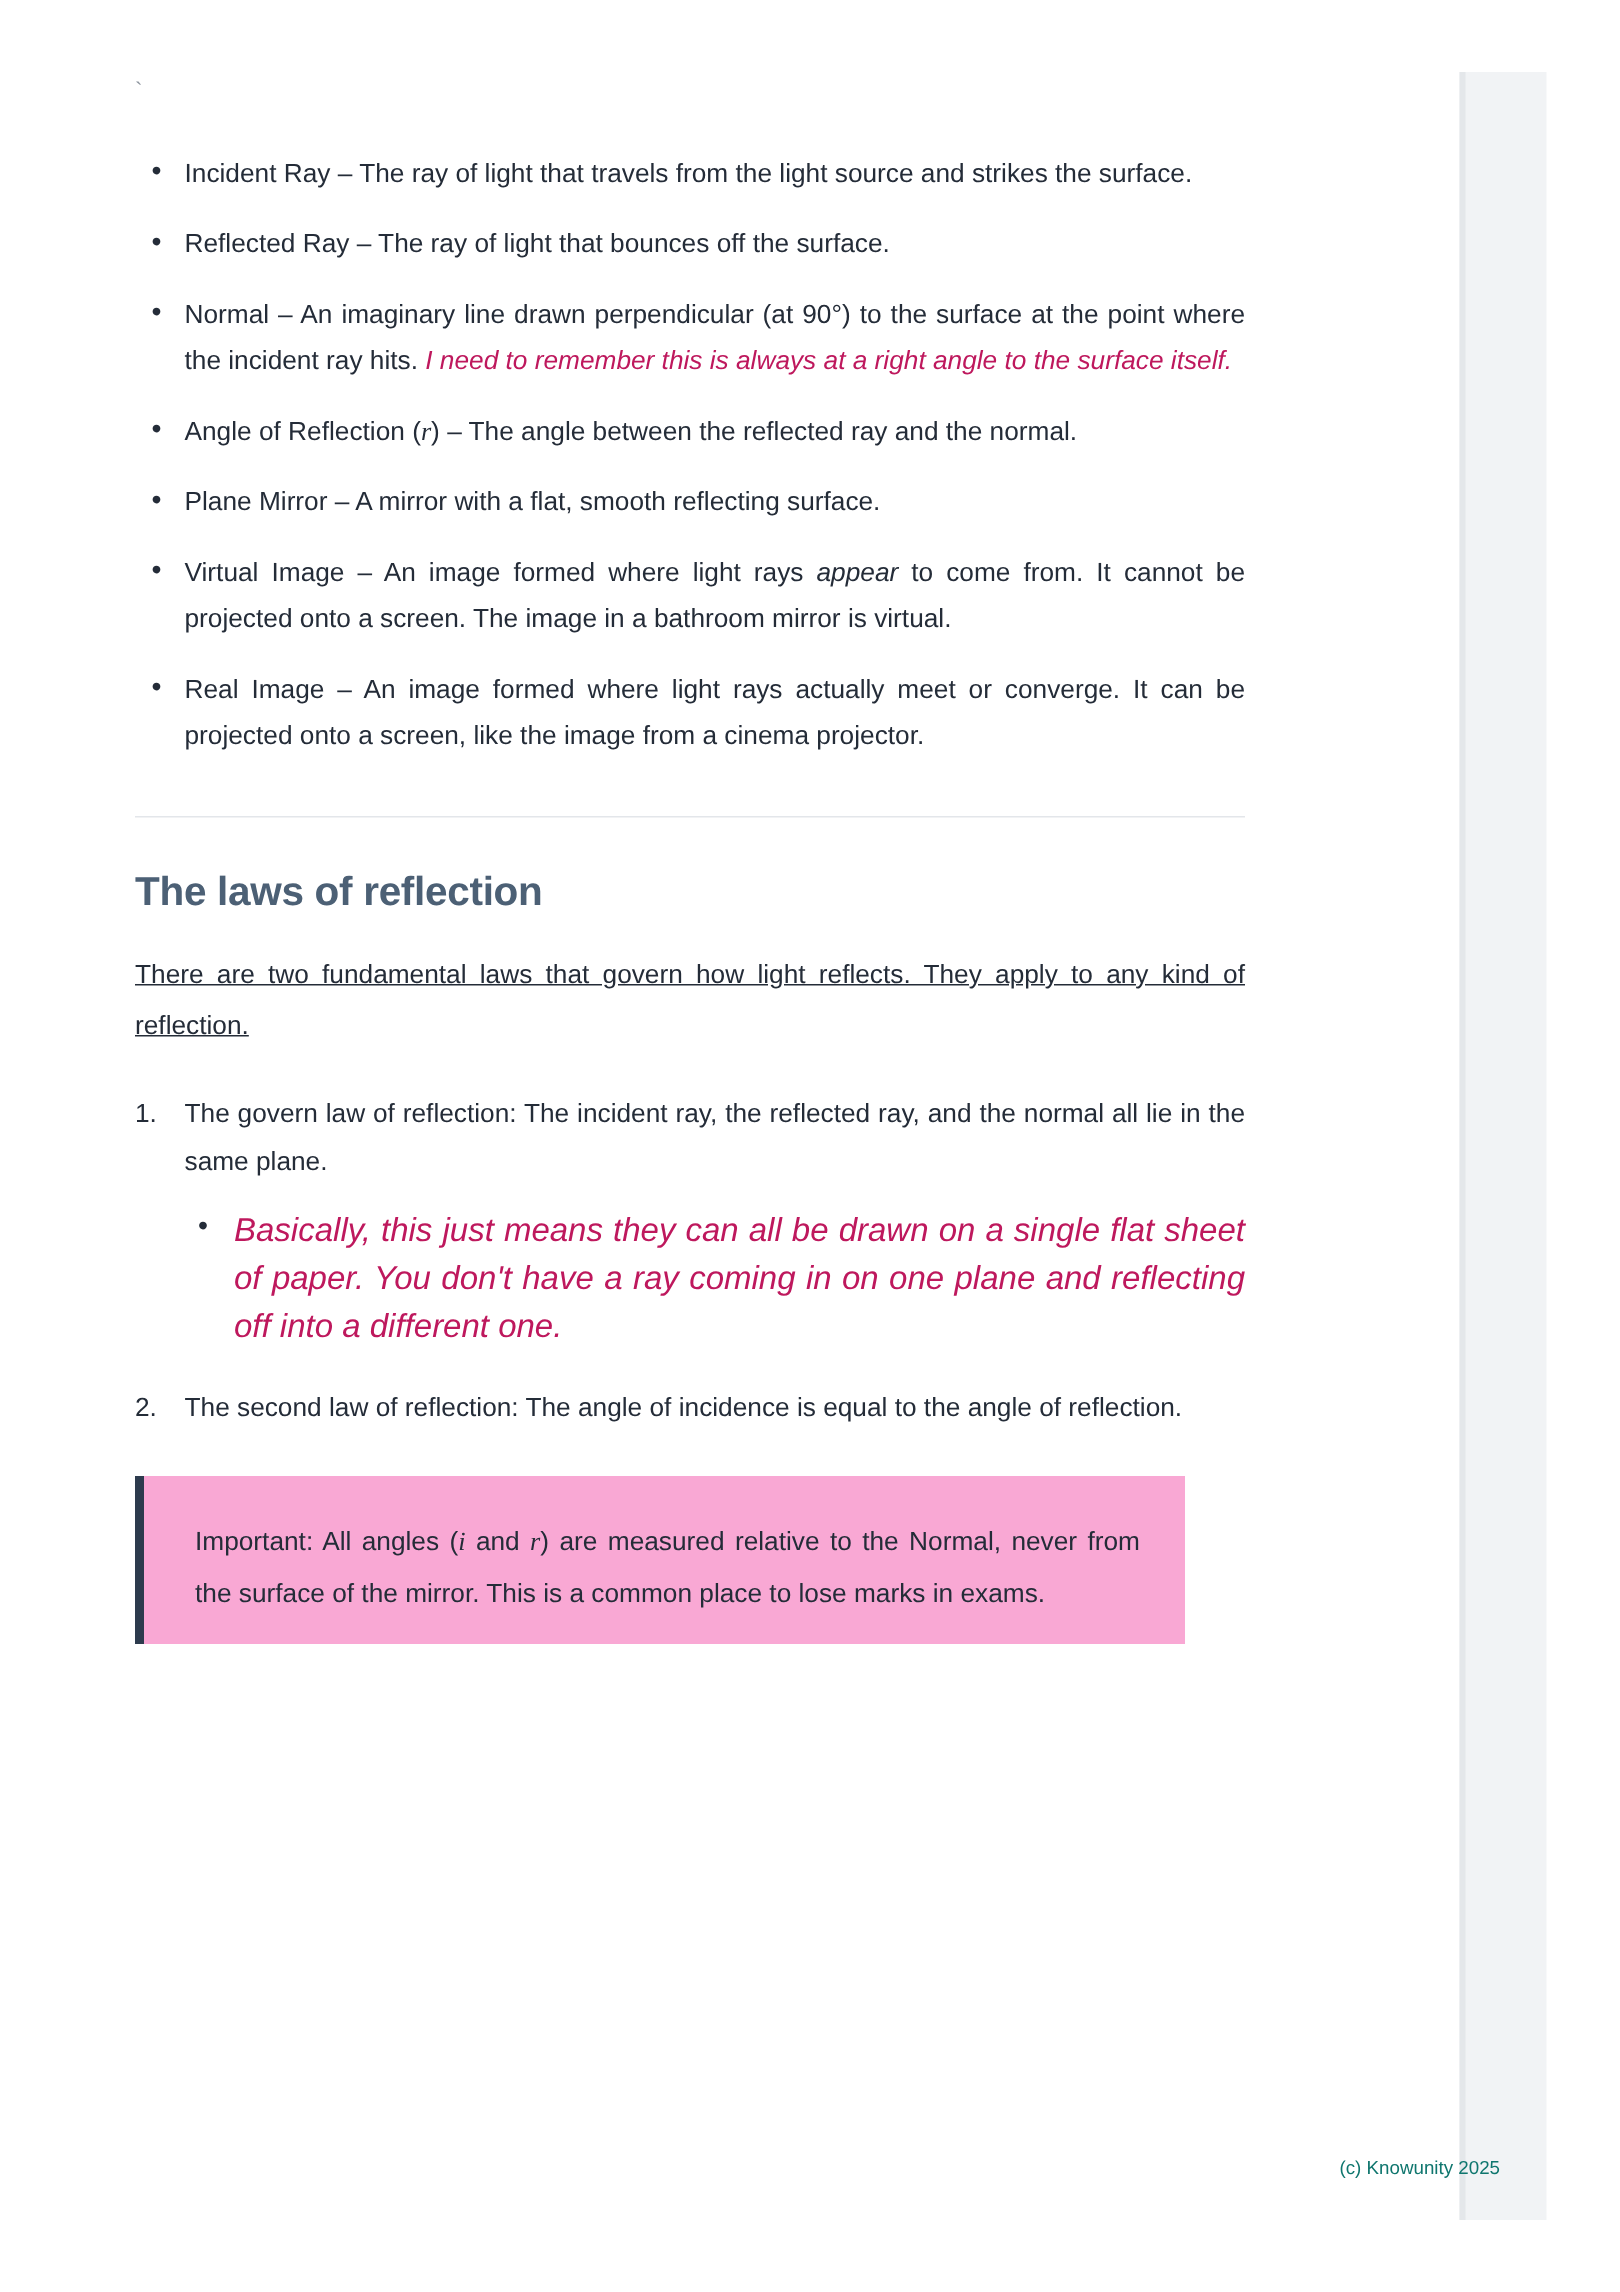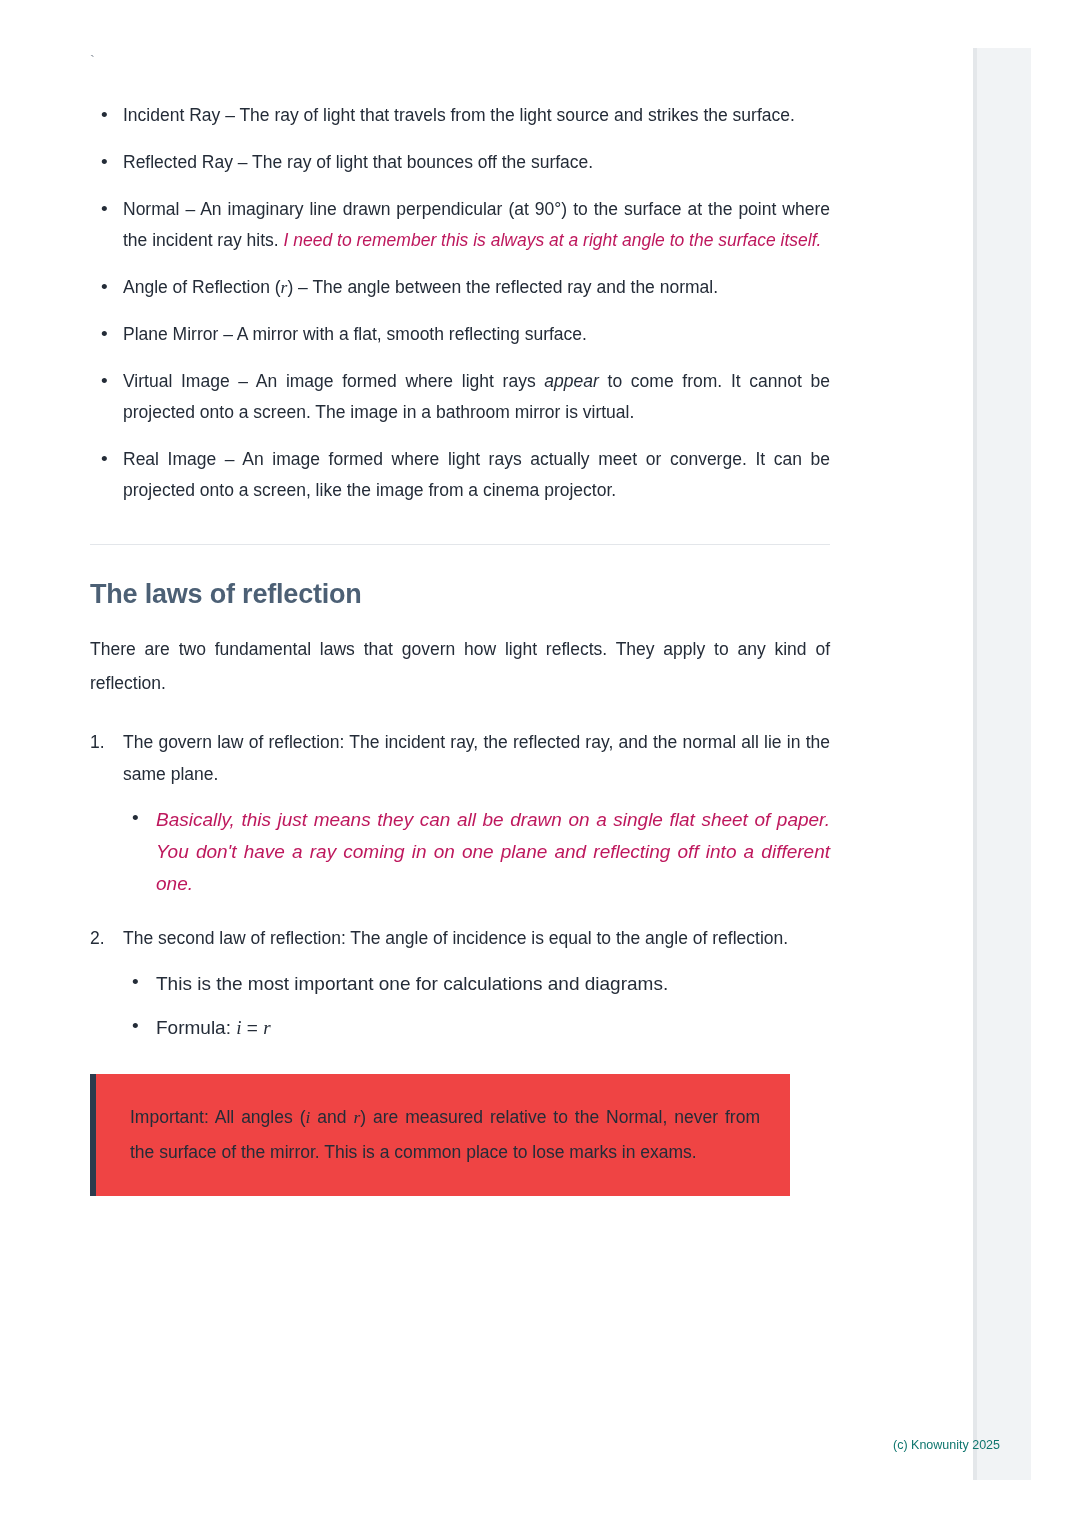--- a/index.html
+++ b/index.html
@@ -99,20 +99,21 @@
     color: #4c6075;
     margin: 34px 0 22px 0;
     letter-spacing: -0.2px;
   }
   p.para {
     font-size: 17.5px;
     line-height: 34px;
     margin: 0 0 26px 0;
     text-align: justify;
     color: #242c38;
+    text-decoration: underline;
   }
   ol.laws {
     margin: 0;
     padding: 0;
     list-style: none;
     counter-reset: lawc;
   }
   ol.laws > li {
     position: relative;
     padding-left: 33px;
@@ -133,37 +134,37 @@
   }
   ul.subs {
     list-style: none;
     margin: 14px 0 0 0;
     padding: 0;
   }
   ul.subs > li {
     position: relative;
     padding-left: 33px;
     margin-bottom: 12px;
-    font-size: 19px;
+    font-size: 22px;
     line-height: 32px;
     text-align: justify;
   }
   ul.subs > li::before {
     content: "•";
     position: absolute;
     left: 9px;
     top: -2px;
     font-size: 19px;
     color: #242c38;
   }
   .callout {
     margin-top: 30px;
-    background: #ef4444;
+    background: #f9a8d4;
     border-left: 6px solid #2d3b4d;
-    padding: 26px 30px 26px 34px;
+    padding: 26px 30px 16px 34px;
     width: 700px;
     box-sizing: border-box;
   }
   .callout p {
     margin: 0;
     font-size: 17.5px;
     line-height: 35px;
     text-align: justify;
     color: #242c38;
   }
@@ -236,28 +237,20 @@
           <b>The govern law of reflection:</b><span> The incident ray, the reflected ray, and the normal all lie in the same plane.</span>
           <ul class="subs">
             <li>
               <i class="ital-note">Basically, this just means they can all be drawn on a single flat sheet of paper. You don't have a ray coming in on one plane and reflecting off into a different one.</i>
             </li>
           </ul>
         </li>
 
         <li>
           <b>The second law of reflection:</b><span> The angle of incidence is equal to the angle of reflection.</span>
-          <ul class="subs">
-            <li>
-              <span>This is the most important one for calculations and diagrams.</span>
-            </li>
-            <li>
-              <span>Formula: </span><span class="mathvar">i</span><span> = </span><span class="mathvar">r</span>
-            </li>
-          </ul>
         </li>
 
       </ol>
 
       <div class="callout">
         <p><b>Important</b><span>: All angles (</span><span class="mathvar">i</span><span> and </span><span class="mathvar">r</span><span>) are measured relative to the </span><b>Normal</b><span>, never from the surface of the mirror. This is a common place to lose marks in exams.</span></p>
       </div>
 
     </div>
   </div>

